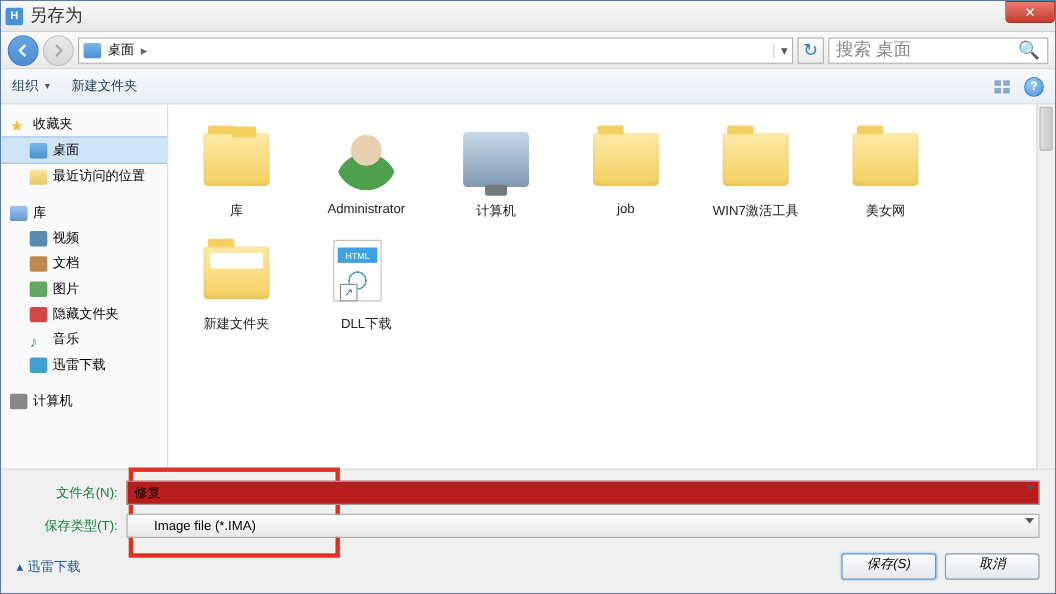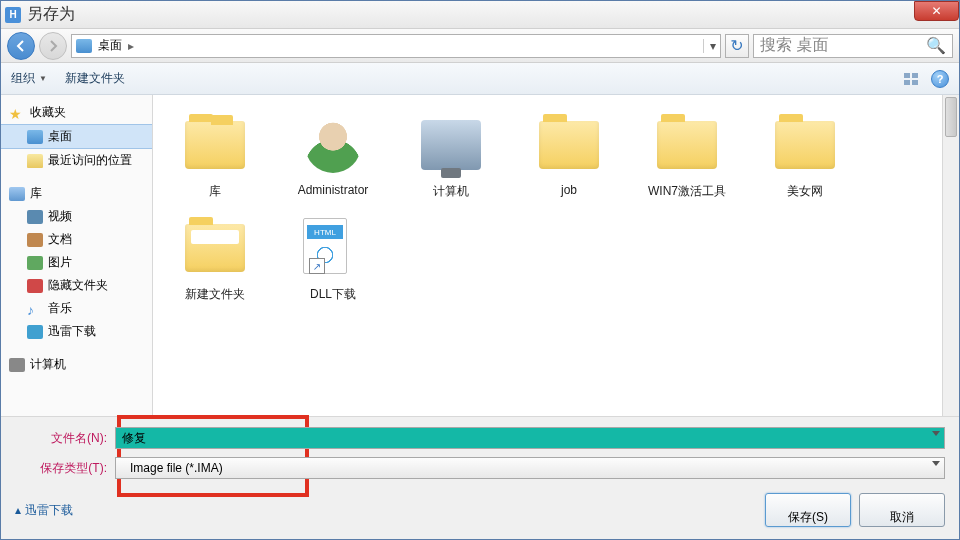--- a/index.html
+++ b/index.html
@@ -59,29 +59,29 @@
 .excel-thumb { position: absolute; top: 10px; left: 12px; width: 36px; height: 30px; background: #fff; border: 1px solid #c0c0c0; }
 .excel-thumb:after { content: "X"; position: absolute; right: -6px; bottom: -6px; width: 18px; height: 18px; background: #2a8a4a; color: #fff; font-size: 11px; font-weight: bold; display: flex; align-items: center; justify-content: center; border-radius: 2px; }
 .html-file { width: 44px; height: 56px; background: #fff; border: 1px solid #c0c0c0; border-radius: 2px; position: relative; display: flex; flex-direction: column; align-items: center; justify-content: center; gap: 4px; }
 .html-file .badge { width: 36px; height: 14px; background: #40a0e0; color: #fff; font-size: 8px; display: flex; align-items: center; justify-content: center; }
 .html-file .swirl { width: 24px; height: 24px; border-radius: 50%; background: radial-gradient(circle, transparent 40%, #40a0e0 42%, #40a0e0 48%, transparent 50%); }
 .shortcut-arrow { position: absolute; left: 6px; bottom: 4px; width: 16px; height: 16px; background: #fff; border: 1px solid #888; display: flex; align-items: center; justify-content: center; font-size: 10px; color: #3070c0; }
 .scroll-track { width: 17px; background: #f0f0f0; border-left: 1px solid #d8d8d8; position: relative; }
 .scroll-thumb { position: absolute; top: 2px; left: 2px; right: 2px; height: 40px; background: linear-gradient(to right, #e0e0e0, #c8c8c8); border: 1px solid #b0b0b0; border-radius: 2px; }
 .bottom { border-top: 1px solid #d8d8d8; padding: 10px 14px 12px; background: #f0f0f0; position: relative; }
 .form-row { display: flex; align-items: center; margin-bottom: 8px; gap: 8px; }
-.form-label { width: 92px; text-align: right; font-size: 12px; color: #be185d; }
-.form-input { flex: 1; height: 22px; border: 1px solid #a8a8a8; background: #14b8a6; font-size: 12px; padding: 1px 6px; display: flex; align-items: center; position: relative; text-align: center; }
-.form-combo { flex: 1; height: 22px; border: 1px solid #a8a8a8; background: linear-gradient(to bottom, #fdfdfd, #e8e8e8); font-size: 12px; padding: 0 14px; display: flex; align-items: center; position: relative; }
+.form-label { width: 92px; text-align: right; font-size: 12px; color: #15803d; }
+.form-input { flex: 1; height: 22px; border: 1px solid #a8a8a8; background: #b91c1c; font-size: 12px; padding: 1px 6px; display: flex; align-items: center; position: relative; text-align: center; }
+.form-combo { flex: 1; height: 22px; border: 1px solid #a8a8a8; background: linear-gradient(to bottom, #fdfdfd, #e8e8e8); font-size: 12px; padding: 0 24px; display: flex; align-items: center; position: relative; }
 .combo-arrow { position: absolute; right: 4px; top: 3px; border-left: 4px solid transparent; border-right: 4px solid transparent; border-top: 5px solid #555; }
 .red-box { position: absolute; border: 4px solid #e03020; pointer-events: none; }
 .footer { display: flex; align-items: center; padding-top: 6px; }
 .hide-folders { display: flex; align-items: center; gap: 4px; font-size: 12px; color: #1a5a9a; cursor: pointer; }
 .btns { margin-left: auto; display: flex; gap: 8px; }
-.btn { min-width: 86px; height: 34px; border: 1px solid #8a9aaa; background: linear-gradient(to bottom, #fdfdfd, #e4e9ee); font-size: 12px; display: flex; align-items: flex-end; justify-content: center; cursor: pointer; border-radius: 3px; }
+.btn { min-width: 86px; height: 24px; border: 1px solid #8a9aaa; background: linear-gradient(to bottom, #fdfdfd, #e4e9ee); font-size: 12px; display: flex; align-items: flex-start; justify-content: center; cursor: pointer; border-radius: 3px; font-style: italic; }
 .btn.primary { border-color: #5a9ad0; box-shadow: 0 0 2px #7ab0e0; }
 </style>
 </head>
 <body>
 
 <div class="window">
 
   <div class="titlebar">
     <span class="title-icon">H</span>
     <span class="title-text">另存为</span>

